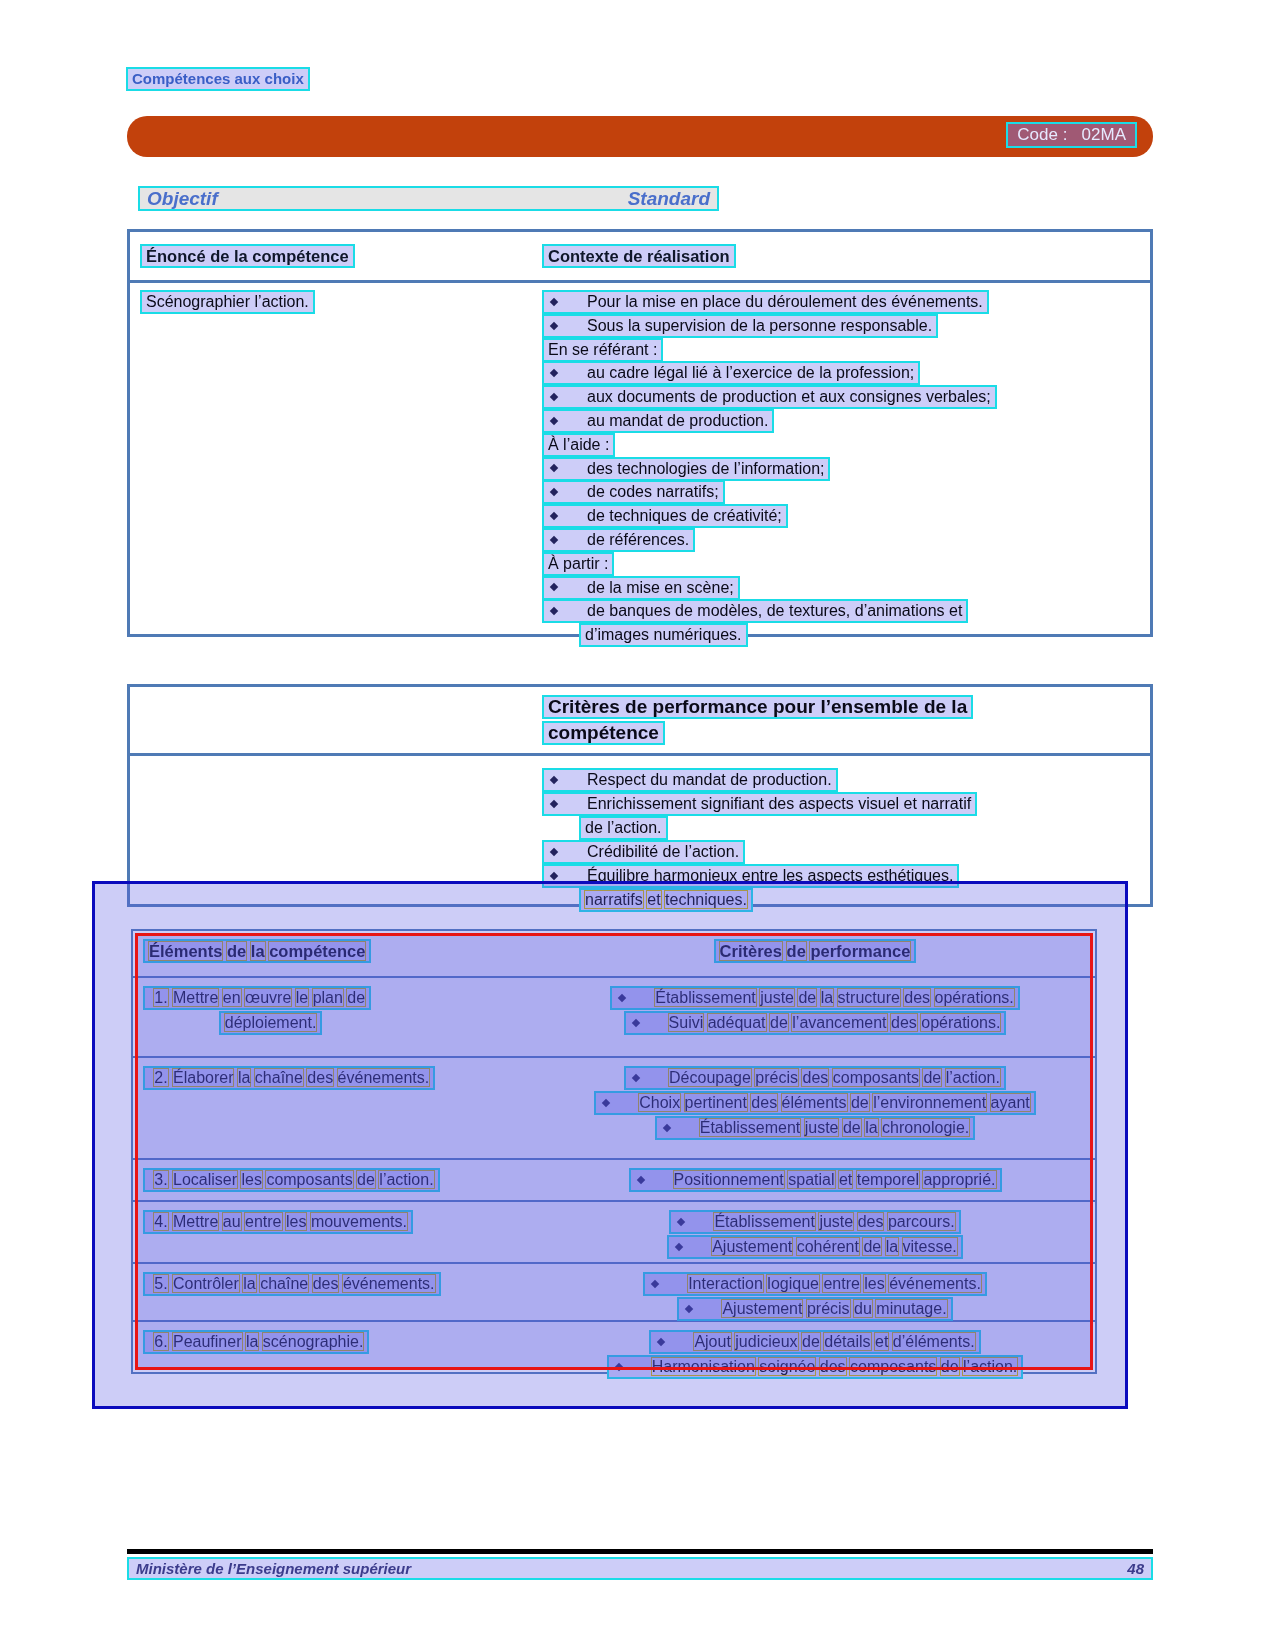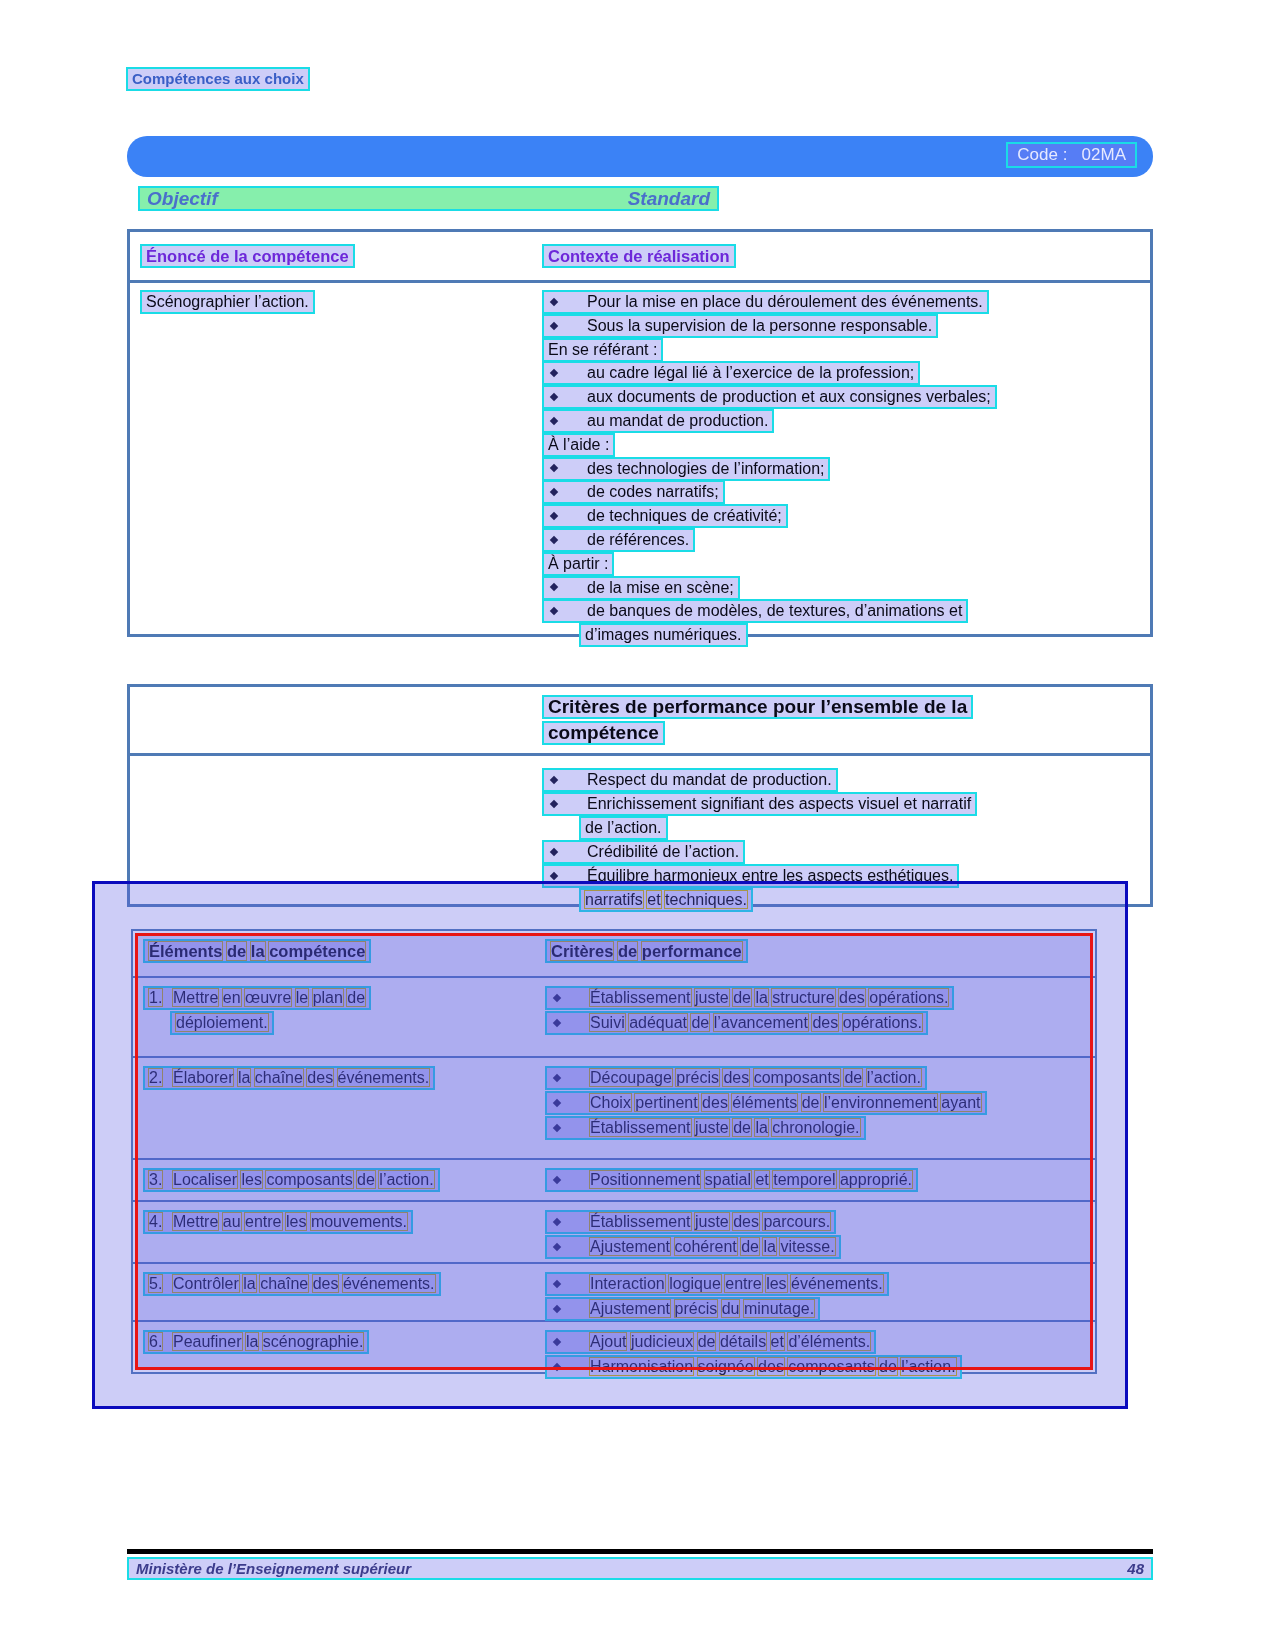--- a/index.html
+++ b/index.html
@@ -13,33 +13,33 @@
   .blt{display:inline-block;width:6px;height:6px;background:#23235e;
        transform:rotate(45deg);margin:0 30px 2px 3px;vertical-align:middle;}
 
   .line{height:23.8px;font-size:16px;}
   .line.cont{margin-left:37px;}
 
   
   .top-label{position:absolute;left:126px;top:67px;font-size:15px;font-weight:bold;color:#3a5ec6;}
 
   
-  .banner{position:absolute;left:127px;top:136px;width:1026px;height:41px;background:#3b82f6;border-radius:20px;}
+  .banner{position:absolute;left:127px;top:116px;width:1026px;height:41px;background:#c2410c;border-radius:20px;}
   .code-badge{position:absolute;right:16px;top:6px;background:rgba(120,120,245,0.45);
               border:2px solid #1adce6;color:#e6e9ff;font-size:17px;padding:1px 9px;white-space:pre;}
 
   
   .title-band{position:absolute;left:138px;top:186px;width:581px;height:25px;box-sizing:border-box;
-              background:#86efac;border:2px solid #1adce6;display:flex;justify-content:space-between;
+              background:#e5e5e5;border:2px solid #1adce6;display:flex;justify-content:space-between;
               align-items:center;padding:0 7px;font-style:italic;font-weight:bold;font-size:19px;color:#4a6fcb;}
 
   
   .doc-table{position:absolute;left:127px;width:1026px;border:3px solid #4f7ab5;box-sizing:border-box;background:#fff;}
   .t-head{position:relative;border-bottom:3px solid #4f7ab5;}
-  .t-head .h{position:absolute;top:12px;font-size:16.5px;font-weight:bold;color:#6d28d9;}
+  .t-head .h{position:absolute;top:12px;font-size:16.5px;font-weight:bold;color:#0f172a;}
   .h.c1{left:10px;} .h.c2{left:412px;}
   .t-body{position:relative;}
   .colL{position:absolute;left:10px;top:7px;}
   .colR{position:absolute;left:412px;top:7px;width:600px;}
 
   #table1{top:229px;height:408px;}
   #table1 .t-head{height:48px;}
 
   #table2{top:684px;height:223px;}
   #table2 .t-head{height:66px;}
@@ -47,21 +47,21 @@
   #table2 .colR{top:12px;}
   #table2 .line{height:24px;}
 
   
   .overlay-outer{position:absolute;left:92px;top:881px;width:1036px;height:528px;box-sizing:border-box;
                  border:3px solid #0b0bbd;background:rgba(90,90,230,0.30);z-index:5;pointer-events:none;}
   .overlay-red{position:absolute;left:135px;top:933px;width:958px;height:437px;box-sizing:border-box;
                border:3px solid #e81515;background:rgba(80,80,220,0.25);z-index:6;pointer-events:none;}
 
   
-  #table3{position:absolute;left:131px;top:929px;width:966px;border:2px solid #4f7ab5;box-sizing:border-box;background:#fff;}
+  #table3{position:absolute;left:131px;top:929px;width:966px;border:2px solid #4f7ab5;box-sizing:border-box;background:#fff;text-align:center;}
   #table3 .row{position:relative;border-bottom:2px solid #4f7ab5;}
   #table3 .row:last-child{border-bottom:none;}
   #table3 .row.head{height:45px;}
   #table3 .c1{position:absolute;left:10px;top:8px;}
   #table3 .c2{position:absolute;left:412px;top:8px;width:540px;}
   #table3 .h{font-size:16.5px;font-weight:bold;color:#050510;}
   #table3 .line{height:25.2px;}
   #table3 .num{display:inline-block;min-width:24px;}
   #table3 .cont-el{margin-left:27px;}
   .wb{box-shadow:0 0 0 1px #c9b007;}

